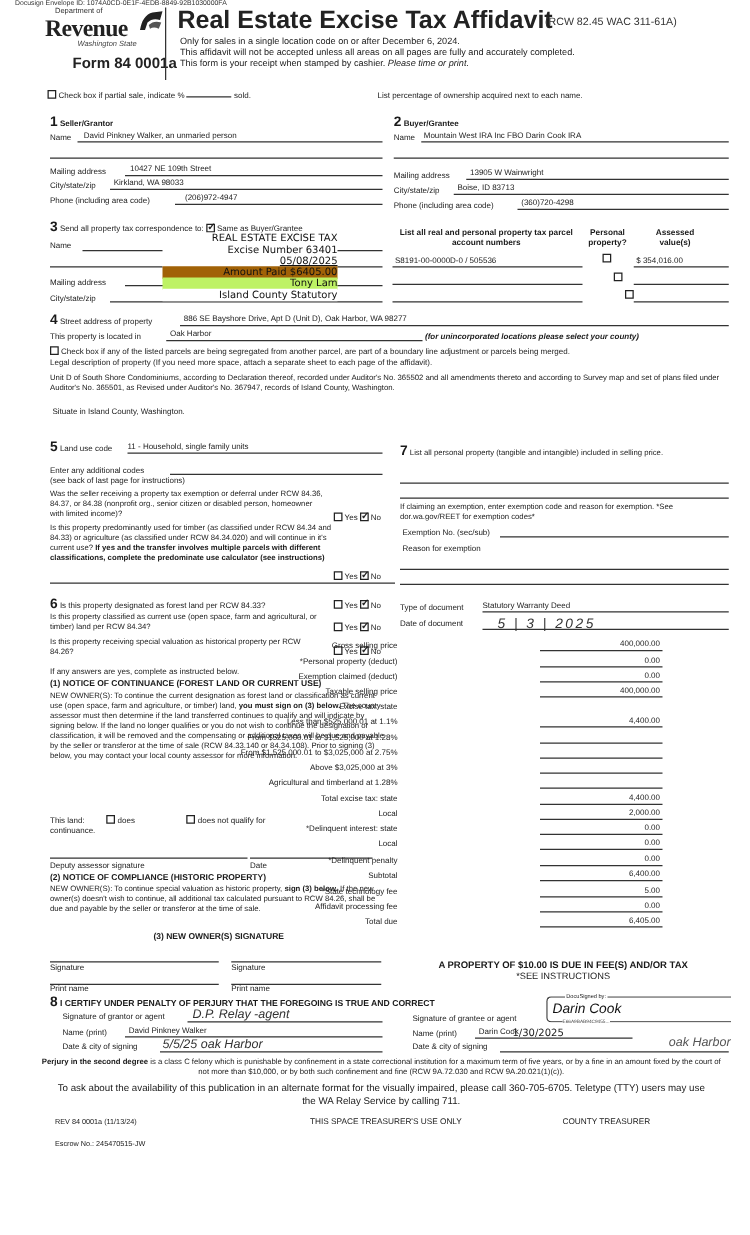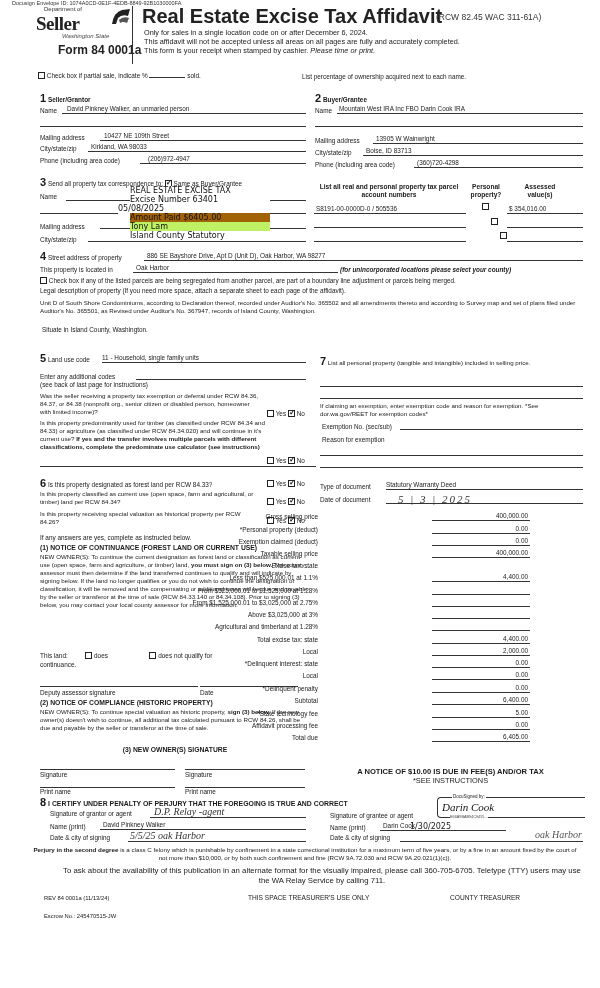--- a/index.html
+++ b/index.html
@@ -19,36 +19,36 @@
   .sub i { font-style: italic; }
   .cb { display: inline-block; width: 7px; height: 7px; border: 0.8px solid #222; vertical-align: -1px; position: relative; background: #fff; }
   .cb.checked::after { content: "✓"; position: absolute; left: 0px; top: -3px; font-size: 8px; font-weight: bold; color: #222; }
   .line { border-bottom: 0.8px solid #333; }
   .lbl { white-space: nowrap; }
   .val { color: #222; }
   .sec-num { font-size: 11px; font-weight: bold; }
   .bold { font-weight: bold; }
   .row { position: absolute; white-space: nowrap; }
   .field { position: absolute; border-bottom: 0.8px solid #333; height: 9px; }
-  .stamp { font-family: "DejaVu Sans", sans-serif; font-size: 8px; color: #111; text-align: left; position: absolute; white-space: nowrap; }
+  .stamp { font-family: "DejaVu Sans", sans-serif; font-size: 8px; color: #111; text-align: right; position: absolute; white-space: nowrap; }
   .para { position: absolute; white-space: normal; font-size: 6.2px; line-height: 1.3; }
   .fee-lbl { position: absolute; right: 282px; text-align: right; white-space: nowrap; font-size: 6.4px; }
   .fee-val { position: absolute; left: 432px; width: 98px; text-align: right; border-bottom: 0.8px solid #333; font-size: 6.4px; height: 9px; padding-right: 2px; }
-  .hand { font-family: Liberation Serif, serif; font-style: italic; color: #333; text-align: right; }
+  .hand { font-family: Liberation Sans, sans-serif; font-style: italic; color: #333; text-align: right; }
   .center { text-align: center; }
 </style>
 </head>
 <body>
 
 
 
 
 <div class="abs envelope">Docusign Envelope ID: 1074A0CD-0E1F-4EDB-8849-92B1030000FA</div>
 <div class="abs logo-dept">Department of</div>
-<div class="abs logo-rev">Seller</div>
+<div class="abs logo-rev">Revenue</div>
 <svg class="abs logo-mark" viewBox="0 0 22 18">
   <path d="M2 16 Q4 4 12 2 L20 1 L18 8 Q12 6 8 10 L6 16 Z" fill="#222"></path>
   <path d="M9 12 Q13 8 19 10 L17 15 Q13 13 10 15 Z" fill="#555"></path>
 </svg>
 <div class="abs logo-wa">Washington State</div>
 <div class="abs form-num">Form 84 0001a</div>
 <div class="abs vrule"></div>
 <div class="abs title">Real Estate Excise Tax Affidavit</div>
 <div class="abs rcw">(RCW 82.45 WAC 311-61A)</div>
 <div class="abs sub" style="top:28px">Only for sales in a single location code on or after December 6, 2024.</div>
@@ -98,21 +98,21 @@
 <div class="field" style="left:66px; top:192px; width:240px;"></div>
 <div class="field" style="left:40px; top:205px; width:266px;"></div>
 <div class="row" style="left:40px; top:223px;">Mailing address</div>
 <div class="field" style="left:100px; top:220px; width:206px;"></div>
 <div class="row" style="left:40px; top:236px;">City/state/zip</div>
 <div class="field" style="left:88px; top:233px; width:218px;"></div>
 
 
 <div class="stamp" style="left:130px; top:186px; width:140px; background:#fff;">REAL ESTATE EXCISE TAX</div>
 <div class="stamp" style="left:130px; top:195px; width:140px; background:#fff;">Excise Number 63401</div>
-<div class="stamp" style="left:118px; top:204px; width:140px; background:#fff;">05/08/2025</div>
+<div class="stamp" style="left:130px; top:204px; width:140px; background:#fff;text-decoration:underline;">05/08/2025</div>
 <div class="stamp" style="left:130px; top:213px; width:140px; background:#a16207;">Amount Paid $6405.00</div>
 <div class="stamp" style="left:130px; top:222px; width:140px; background:#bef264;">Tony Lam</div>
 <div class="stamp" style="left:130px; top:231px; width:140px; background:#fff;">Island County Statutory</div>
 
 
 <div class="abs center bold" style="left:314px; top:183px; width:150px; font-size:6.6px;">List all real and personal property tax parcel account numbers</div>
 <div class="abs center bold" style="left:468px; top:183px; width:36px; font-size:6.6px;">Personal property?</div>
 <div class="abs center bold" style="left:515px; top:183px; width:50px; font-size:6.6px;">Assessed value(s)</div>
 
 <div class="field" style="left:314px; top:205px; width:152px;"><span class="val" style="padding-left:2px">S8191-00-0000D-0 / 505536</span></div>
@@ -235,21 +235,21 @@
     <div class="fee-lbl" style="top: 697px;">Subtotal</div>
     <div class="fee-val" style="top: 696px;">6,400.00</div>
     <div class="fee-lbl" style="top: 710px;">*State technology fee</div>
     <div class="fee-val" style="top: 709px;">5.00</div>
     <div class="fee-lbl" style="top: 722px;">Affidavit processing fee</div>
     <div class="fee-val" style="top: 721px;">0.00</div>
     <div class="fee-lbl" style="top: 734px;">Total due</div>
     <div class="fee-val" style="top: 733px;">6,405.00</div>
   </div>
 
-<div class="row bold center" style="left:318px; top:767px; width:265px; font-size:7.6px;">A NOTICE OF $10.00 IS DUE IN FEE(S) AND/OR TAX</div>
+<div class="row bold center" style="left:318px; top:767px; width:265px; font-size:7.6px;">A PROPERTY OF $10.00 IS DUE IN FEE(S) AND/OR TAX</div>
 <div class="row center" style="left:318px; top:776px; width:265px; font-size:7.4px;">*SEE INSTRUCTIONS</div>
 
 
 <div class="row bold" style="left:40px; top:796px; font-size:6.9px;"><span class="sec-num">8</span> <span>I CERTIFY UNDER PENALTY OF PERJURY THAT THE FOREGOING IS TRUE AND CORRECT</span></div>
 <div class="row" style="left:50px; top:810px;">Signature of grantor or agent</div>
 <div class="field" style="left:150px; top:806px; width:156px; height:12px;"><span class="hand" style="padding-left:4px; font-size:10px;">D.P. Relay -agent</span></div>
 <div class="row" style="left:50px; top:823px;">Name (print)</div>
 <div class="field" style="left:100px; top:821px; width:206px;"><span class="val" style="padding-left:3px">David Pinkney Walker</span></div>
 <div class="row" style="left:50px; top:834px;">Date &amp; city of signing</div>
 <div class="field" style="left:128px; top:830px; width:178px; height:12px;"><span class="hand" style="padding-left:2px; font-size:10px;">5/5/25  oak Harbor</span></div>
@@ -261,20 +261,20 @@
 <div class="row" style="left:330px; top:812px;">Signature of grantee or agent</div>
 <div class="row" style="left:330px; top:824px;">Name (print)</div>
 <div class="field" style="left:380px; top:822px; width:126px;"><span class="val" style="padding-left:3px">Darin Cook</span></div>
 <div class="row" style="left:410px; top:822px; font-family:'DejaVu Sans',sans-serif; font-size:8px;">1/30/2025</div>
 <div class="row" style="left:330px; top:834px;">Date &amp; city of signing</div>
 <div class="field" style="left:400px; top:832px; width:183px; height:10px;"></div>
 <div class="row hand" style="left:535px; top:829px; font-size:10px; color:#555;">oak Harbor</div>
 
 
 <div class="para center" style="left:30px; top:846px; width:550px;"><b>Perjury in the second degree</b> <span>is a class C felony which is punishable by confinement in a state correctional institution for a maximum term of five years, or by a fine in an amount fixed by the court of not more than $10,000, or by both such confinement and fine (RCW 9A.72.030 and RCW 9A.20.021(1)(c)).</span></div>
-<div class="para center" style="left:57px; top:866px; width:530px; font-size:7.8px;">To ask about the availability of this publication in an alternate format for the visually impaired, please call 360-705-6705. Teletype (TTY) users may use the WA Relay Service by calling 711.</div>
+<div class="para center" style="left:40px; top:866px; width:530px; font-size:7.8px;">To ask about the availability of this publication in an alternate format for the visually impaired, please call 360-705-6705. Teletype (TTY) users may use the WA Relay Service by calling 711.</div>
 <div class="row" style="left:44px; top:895px; font-size:5.8px;">REV 84 0001a (11/13/24)</div>
 <div class="row" style="left:248px; top:894px; font-size:6.6px;">THIS SPACE TREASURER'S USE ONLY</div>
 <div class="row" style="left:450px; top:894px; font-size:6.6px;">COUNTY TREASURER</div>
 <div class="row" style="left:44px; top:913px; font-size:5.8px;">Escrow No.:  245470515-JW</div>
 
 
 
 
 </body></html>

